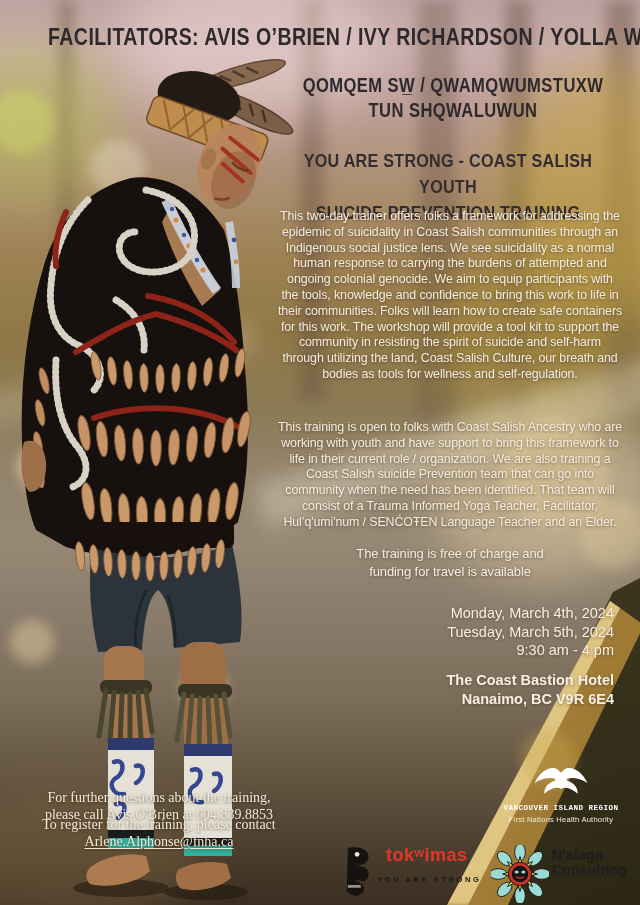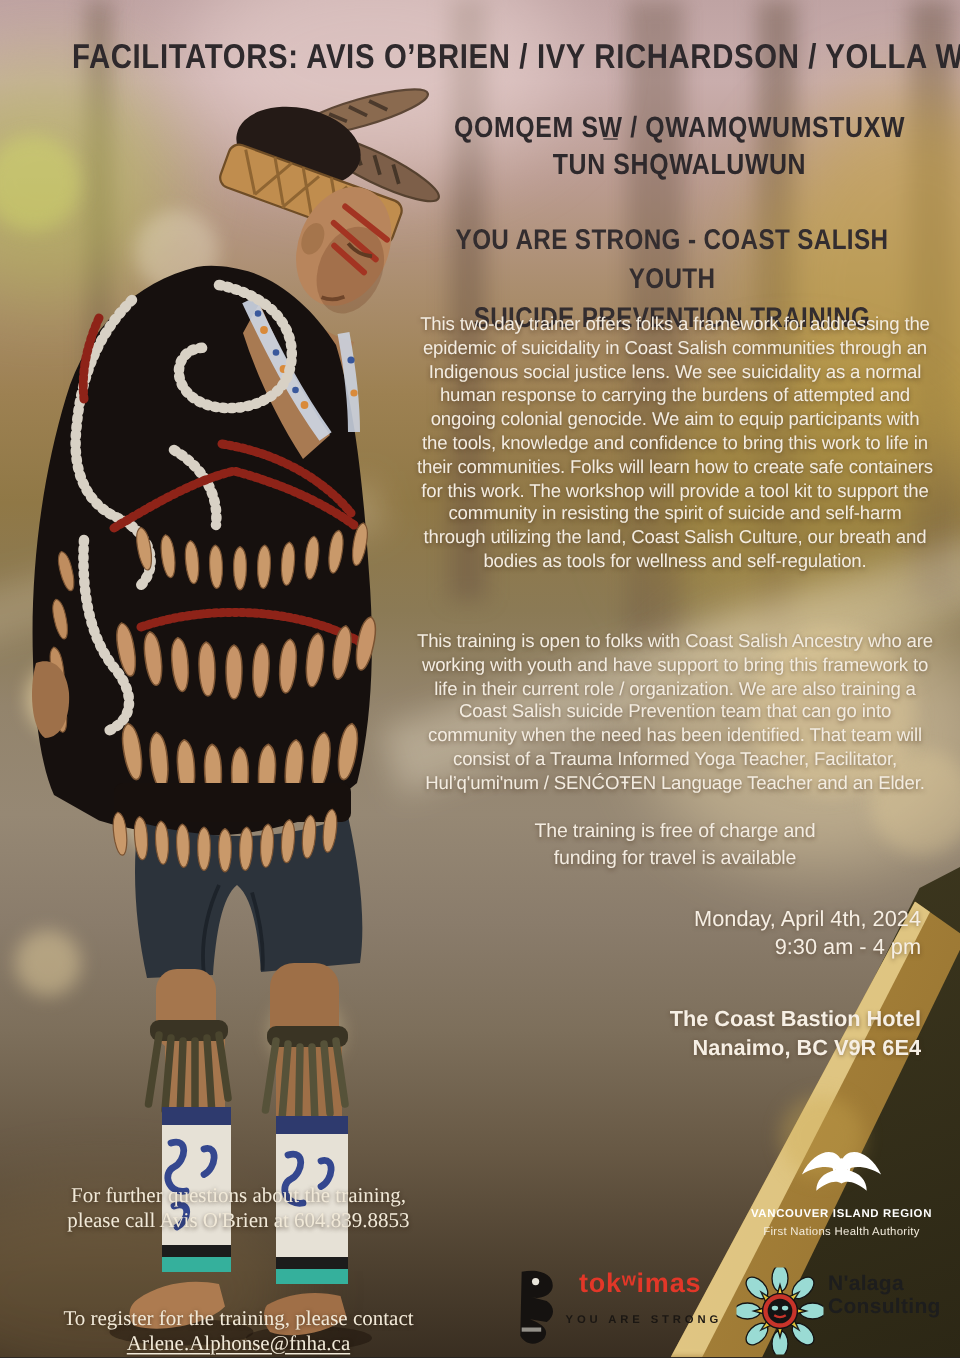--- a/index.html
+++ b/index.html
@@ -42,26 +42,26 @@
   .p1{left:243px;top:209px;width:414px;}
   .p2{left:243px;top:420px;width:414px;}
   .freenote{left:243px;top:545px;width:414px;font-size:13px;line-height:18px;}
   .schedule{right:26px;top:604px;text-align:right;color:#f6efe4;font-size:14.5px;
     line-height:18.5px;font-weight:500;text-shadow:0 1px 3px rgba(70,45,25,.5);}
   .venue{right:26px;top:671px;text-align:right;color:#f6efe4;font-size:14.5px;
     line-height:18.5px;font-weight:700;text-shadow:0 1px 3px rgba(70,45,25,.5);}
   .serifblk{font-family:"Liberation Serif",serif;color:#f1e9d8;text-align:center;
     font-size:14px;line-height:16.5px;text-shadow:0 1px 3px rgba(40,25,12,.6);}
   .cq{left:6px;top:754px;width:306px;margin-top:36px;}
-  .cr{left:2px;top:872px;width:314px;}
+  .cr{left:2px;top:817px;width:314px;}
   .cr a{color:#f1e9d8;text-decoration:underline;text-underline-offset:2px;margin-top:16px;}
   
   .fnha{left:486px;top:760px;width:150px;text-align:center;color:#fff;}
   .fnha .emblem{display:block;margin:0 auto 4px auto;}
-  .fnha .region{font-size:7.6px;font-weight:bold;letter-spacing:.45px;}
+  .fnha .region{font-size:7.6px;font-weight:bold;letter-spacing:.45px;font-family:Liberation Mono, monospace;}
   .fnha .org{font-size:7.6px;font-weight:300;letter-spacing:.2px;color:#f3ecdd;margin-top:3px;}
   .tokimas{left:344px;top:845px;width:150px;}
   .tok-name{position:absolute;left:42px;top:0;font-size:18px;font-weight:bold;
     color:#e23728;letter-spacing:.5px;}
   .tok-tag{position:absolute;left:33px;top:30px;font-size:7.5px;font-weight:bold;
     letter-spacing:2.6px;color:#1b1713;}
   .nalaga{left:491px;top:845px;width:150px;}
   .nalaga-text{position:absolute;left:61px;top:3px;font-size:14px;line-height:15px;
     font-weight:600;color:#1d1d1d;letter-spacing:.2px;}
 </style>
@@ -271,21 +271,22 @@
 life in their current role / organization. We are also training a
 Coast Salish suicide Prevention team that can go into
 community when the need has been identified. That team will
 consist of a Trauma Informed Yoga Teacher, Facilitator,
 Hul’q'umi'num / SENĆOŦEN Language Teacher and an Elder.</div>
 
   <div class="abs para freenote">The training is free of charge and
 funding for travel is available</div>
 
   <div class="abs schedule">
-    <div>Monday, April 4th, 2024</div>
+    <div>Monday, March 4th, 2024</div>
+    <div>Tuesday, March 5th, 2024</div>
     <div>9:30 am - 4 pm</div>
   </div>
 
   <div class="abs venue">
     <div>The Coast Bastion Hotel</div>
     <div>Nanaimo, BC V9R 6E4</div>
   </div>
 
   <div class="abs serifblk cq" style="white-space:pre-line;">For further questions about the training,
 please call Avis O'Brien at 604.839.8853</div>

